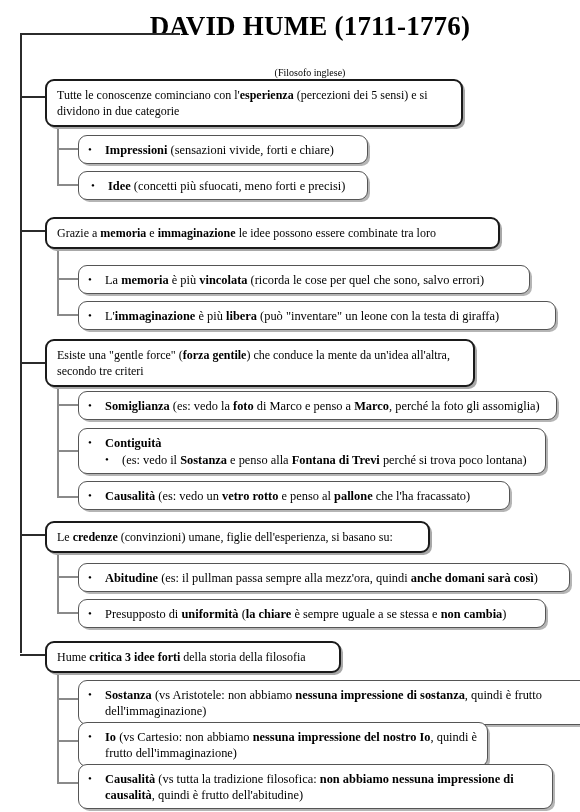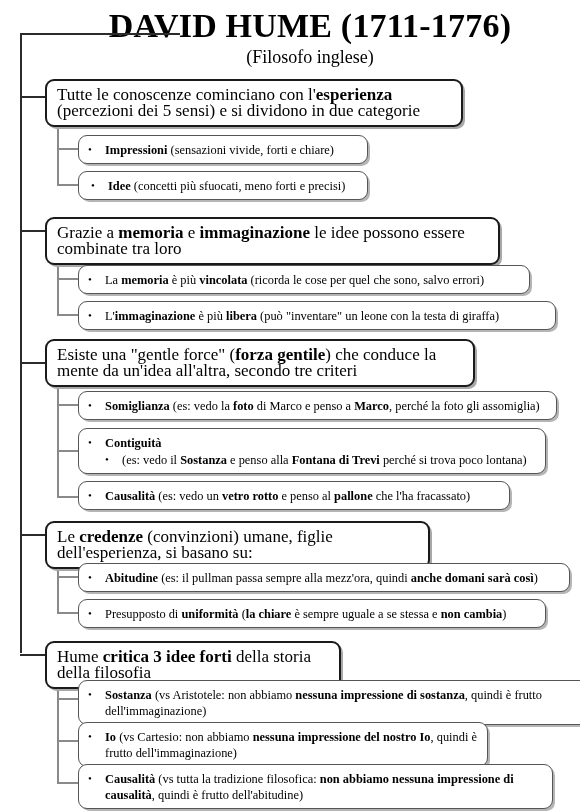--- a/index.html
+++ b/index.html
@@ -25,32 +25,32 @@
     height: 72px;
   }
   #page-title {
     position: absolute;
     left: 60px;
     top: 9px;
     width: 500px;
     text-align: center;
     font-family: "Liberation Serif", "DejaVu Serif", serif;
     font-weight: bold;
-    font-size: 34px;
+    font-size: 27px;
     letter-spacing: 0.2px;
     line-height: 34px;
     white-space: nowrap;
   }
   #page-subtitle {
     position: absolute;
     left: 60px;
-    top: 48px;
+    top: 64px;
     width: 500px;
     text-align: center;
-    font-size: 18px;
+    font-size: 10px;
     line-height: 18px;
   }
 
   
   #trunk {
     position: absolute;
     left: 20px;
     top: 33px;
     width: 2px;
     height: 620px;
@@ -77,21 +77,21 @@
   .node {
     position: absolute;
     box-sizing: border-box;
     background: #ffffff;
     border-radius: 9px;
   }
   .node.lvl1 {
     border: 2px solid #1a1a1a;
     box-shadow: 2.5px 2.5px 0 -0.5px #a8a8a8;
     padding: 6px 9px 6px 10px;
-    font-size: 17px;
+    font-size: 12px;
     line-height: 16px;
   }
   .node.lvl2 {
     border: 1.3px solid #555555;
     box-shadow: 2.5px 2.5px 0 -0.5px #b5b5b5;
     padding: 5px 8px 5px 9px;
     font-size: 12.4px;
     line-height: 16px;
   }
   .node .txt { display: block; }

